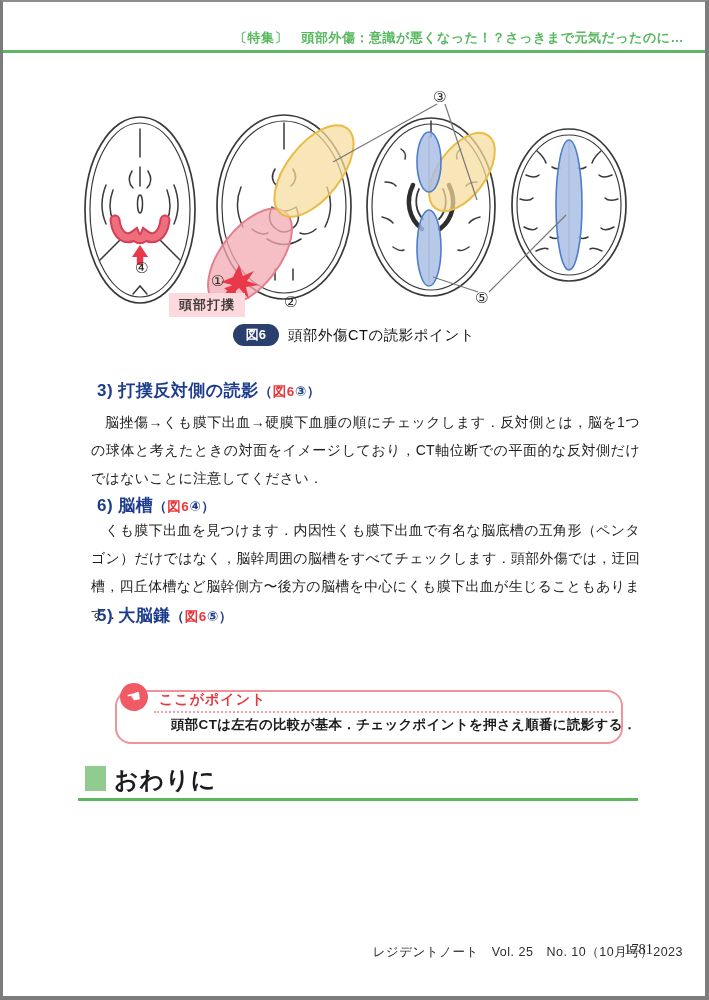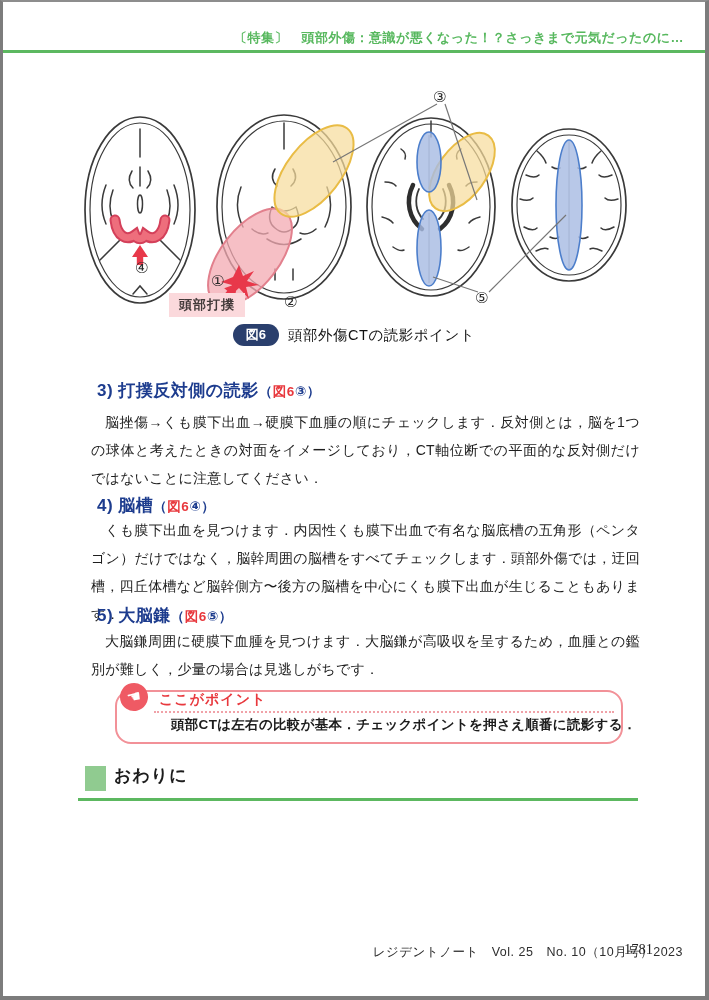--- a/index.html
+++ b/index.html
@@ -25,21 +25,21 @@
   .sec-h .ref{font-size:13.5px;}
   .sec-h .ref .fig-red{color:#e8383d;}
   .body-p{width:549px;font-size:14px;line-height:28px;text-align:justify;text-indent:1em;letter-spacing:.25px;color:#1e1e1e;}
   .point-box{left:112px;top:688px;width:504px;height:50px;border:2.5px solid #f29198;border-radius:16px;background:#fff;}
   .point-icon{left:117px;top:681px;width:28px;height:28px;border-radius:50%;background:#ef5a64;color:#fff;
     font-size:16px;line-height:28px;text-align:center;transform:rotate(-12deg);}
   .point-title{left:156px;top:689px;font-size:14px;font-weight:bold;color:#e8383d;letter-spacing:1px;}
   .point-dots{left:151px;top:709px;width:460px;height:0;border-top:2px dotted #f0a2a8;}
   .point-text{left:168px;top:714px;font-size:13.5px;font-weight:bold;color:#1c1c1c;letter-spacing:.3px;}
   .owari-square{left:82px;top:764px;width:21px;height:25px;background:#90cb90;}
-  .owari-title{left:111px;top:762px;font-size:17px;font-weight:bold;color:#1c1c1c;letter-spacing:1px;}
+  .owari-title{left:111px;top:762px;font-size:24px;font-weight:bold;color:#1c1c1c;letter-spacing:1px;}
   .owari-rule{left:75px;top:796px;width:560px;height:3px;background:#5cb860;}
   .closing-p{left:88px;top:808px;width:549px;font-family:"Liberation Serif","DejaVu Serif",serif;
     font-size:14.5px;line-height:26.6px;text-align:justify;text-indent:1em;letter-spacing:.1px;color:#161616;}
   .footer-journal{left:0;top:942px;width:680px;text-align:right;font-size:12.5px;color:#2e2e2e;letter-spacing:.5px;}
   .footer-page{left:590px;top:939px;width:60px;text-align:right;font-family:"Liberation Serif","DejaVu Serif",serif;
     font-size:14.5px;color:#222;}
   
   .skull{fill:none;stroke:#3a3a3a;stroke-width:1.7;}
   .skull-in{fill:none;stroke:#3a3a3a;stroke-width:1.2;}
   .feat{fill:none;stroke:#3a3a3a;stroke-width:1.5;stroke-linecap:round;}
@@ -147,28 +147,27 @@
   <div class="abs caption">
     <span class="badge">図6</span><span class="cap-text">頭部外傷CTの読影ポイント</span>
   </div>
 
   <div class="abs sec-h" style="left:94px;top:377px;">
     <span>3) 打撲反対側の読影</span><span class="ref"><span>（</span><span class="fig-red">図6</span><span>③）</span></span>
   </div>
   <div class="abs body-p" style="left:88px;top:406px;">脳挫傷→くも膜下出血→硬膜下血腫の順にチェックします．反対側とは，脳を1つの球体と考えたときの対面をイメージしており，CT軸位断での平面的な反対側だけではないことに注意してください．</div>
 
   <div class="abs sec-h" style="left:94px;top:492px;">
-    <span>4) 脳槽</span><span class="ref"><span>（</span><span class="fig-red">図6</span><span>④）</span></span>
+    <span>6) 脳槽</span><span class="ref"><span>（</span><span class="fig-red">図6</span><span>④）</span></span>
   </div>
   <div class="abs body-p" style="left:88px;top:514px;">くも膜下出血を見つけます．内因性くも膜下出血で有名な脳底槽の五角形（ペンタゴン）だけではなく，脳幹周囲の脳槽をすべてチェックします．頭部外傷では，迂回槽，四丘体槽など脳幹側方〜後方の脳槽を中心にくも膜下出血が生じることもあります．</div>
 
   <div class="abs sec-h" style="left:94px;top:602px;">
     <span>5) 大脳鎌</span><span class="ref"><span>（</span><span class="fig-red">図6</span><span>⑤）</span></span>
   </div>
-  <div class="abs body-p" style="left:88px;top:625px;">大脳鎌周囲に硬膜下血腫を見つけます．大脳鎌が高吸収を呈するため，血腫との鑑別が難しく，少量の場合は見逃しがちです．</div>
 
   <div class="abs point-box"></div>
   <div class="abs point-icon">☚</div>
   <div class="abs point-title">ここがポイント</div>
   <div class="abs point-dots"></div>
   <div class="abs point-text">頭部CTは左右の比較が基本．チェックポイントを押さえ順番に読影する．</div>
 
   <div class="abs owari-square"></div>
   <div class="abs owari-title">おわりに</div>
   <div class="abs owari-rule"></div>

